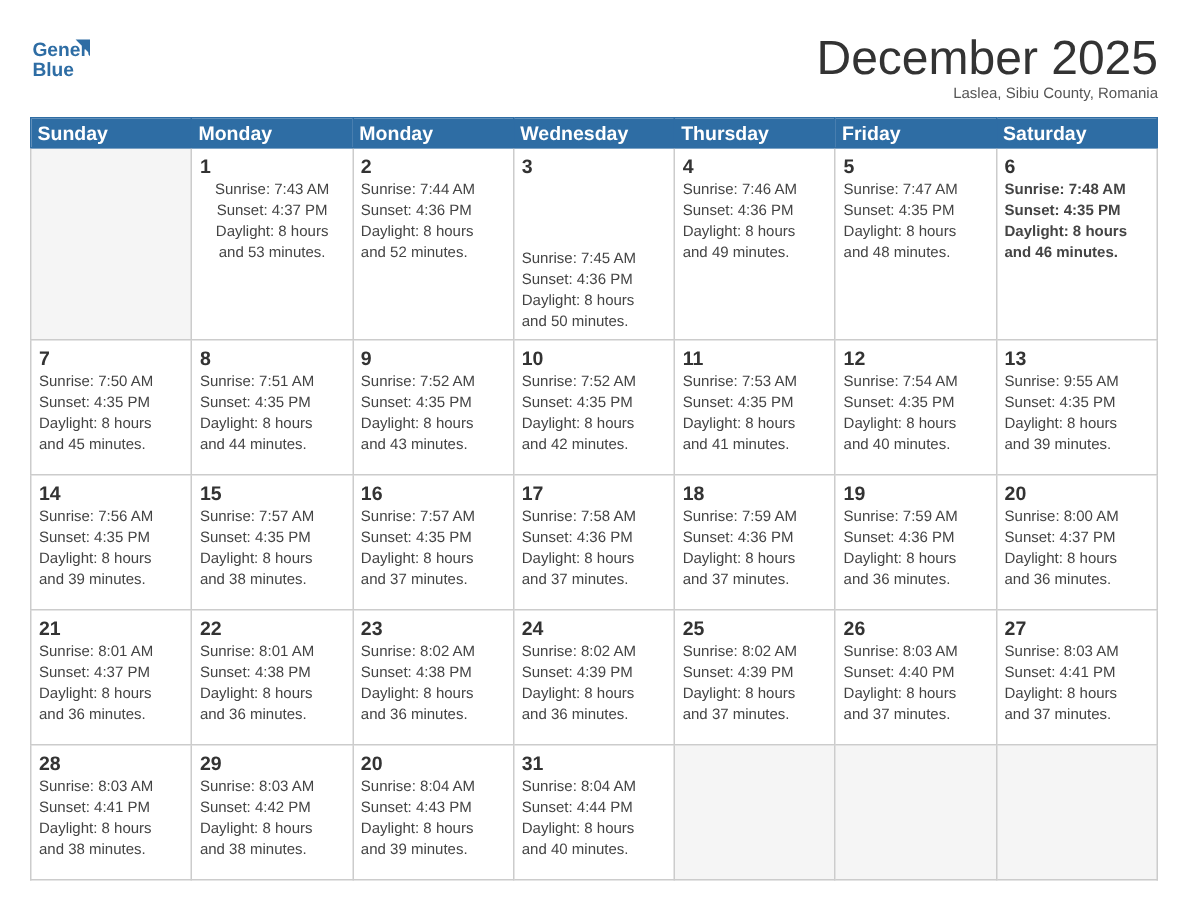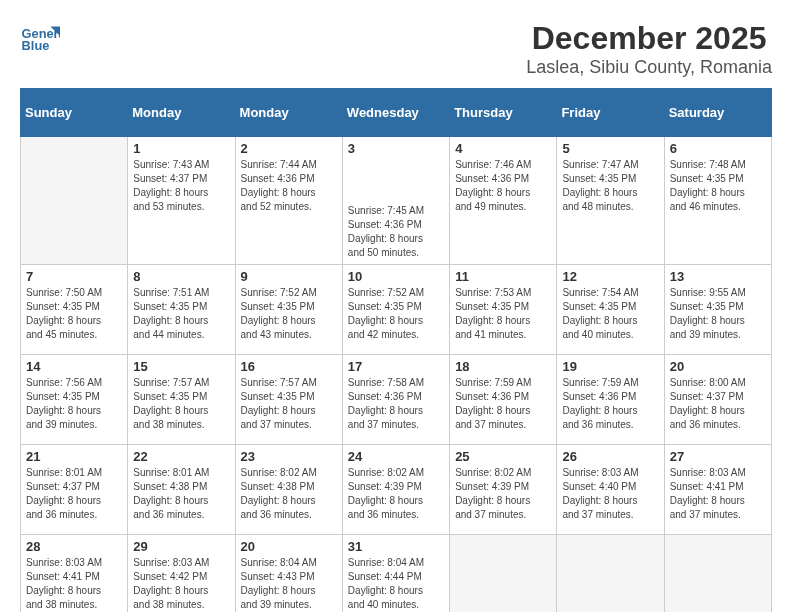--- a/index.html
+++ b/index.html
@@ -21,37 +21,36 @@
       align-items: center;
       gap: 6px;
     }
     .logo-icon {
       width: 40px;
       height: 40px;
     }
     .title-block { text-align: right; }
     .month-title {
       font-size: 32px;
-      font-weight: bold;
+      font-weight: normal;
       color: #333;
-      text-align: center;
     }
     .location {
-      font-size: 18px;
+      font-size: 10px;
       color: #555;
     }
     .calendar {
       width: 100%;
       border-collapse: collapse;
       font-size: 11px;
     }
     .calendar th {
       background: #2e6da4;
       color: #fff;
-      padding: 16px 4px;
+      padding: 2px 4px;
       text-align: left;
       font-size: 13px;
       font-weight: bold;
       border: 1px solid #2e6da4;
     }
     .calendar td {
       border: 1px solid #ccc;
       vertical-align: top;
       padding: 4px 5px;
       width: 107px;
@@ -100,21 +99,21 @@
         <th>Thursday</th>
         <th>Friday</th>
         <th>Saturday</th>
       </tr>
   </thead>
   <tbody id="calendar-body">
   <tr>
         <td class="empty"></td>
         <td>
           <div class="day-number">1</div>
-          <div class="day-info" style="white-space: pre-line;">Sunrise: 7:43 AM
+          <div class="day-info" style="white-space: pre-line; text-align: center;">Sunrise: 7:43 AM
 Sunset: 4:37 PM
 Daylight: 8 hours
 and 53 minutes.</div>
         </td>
         <td>
           <div class="day-number">2</div>
           <div class="day-info" style="white-space: pre-line;">Sunrise: 7:44 AM
 Sunset: 4:36 PM
 Daylight: 8 hours
 and 52 minutes.</div>
@@ -135,21 +134,21 @@
         </td>
         <td>
           <div class="day-number">5</div>
           <div class="day-info" style="white-space: pre-line;">Sunrise: 7:47 AM
 Sunset: 4:35 PM
 Daylight: 8 hours
 and 48 minutes.</div>
         </td>
         <td>
           <div class="day-number">6</div>
-          <div class="day-info" style="white-space: pre-line;">Sunrise: 7:48 AM
+          <div class="day-info" style="white-space: pre-line; font-weight: bold;">Sunrise: 7:48 AM
 Sunset: 4:35 PM
 Daylight: 8 hours
 and 46 minutes.</div>
         </td>
       </tr>
       <tr>
         <td>
           <div class="day-number">7</div>
           <div class="day-info" style="white-space: pre-line;">Sunrise: 7:50 AM
 Sunset: 4:35 PM

